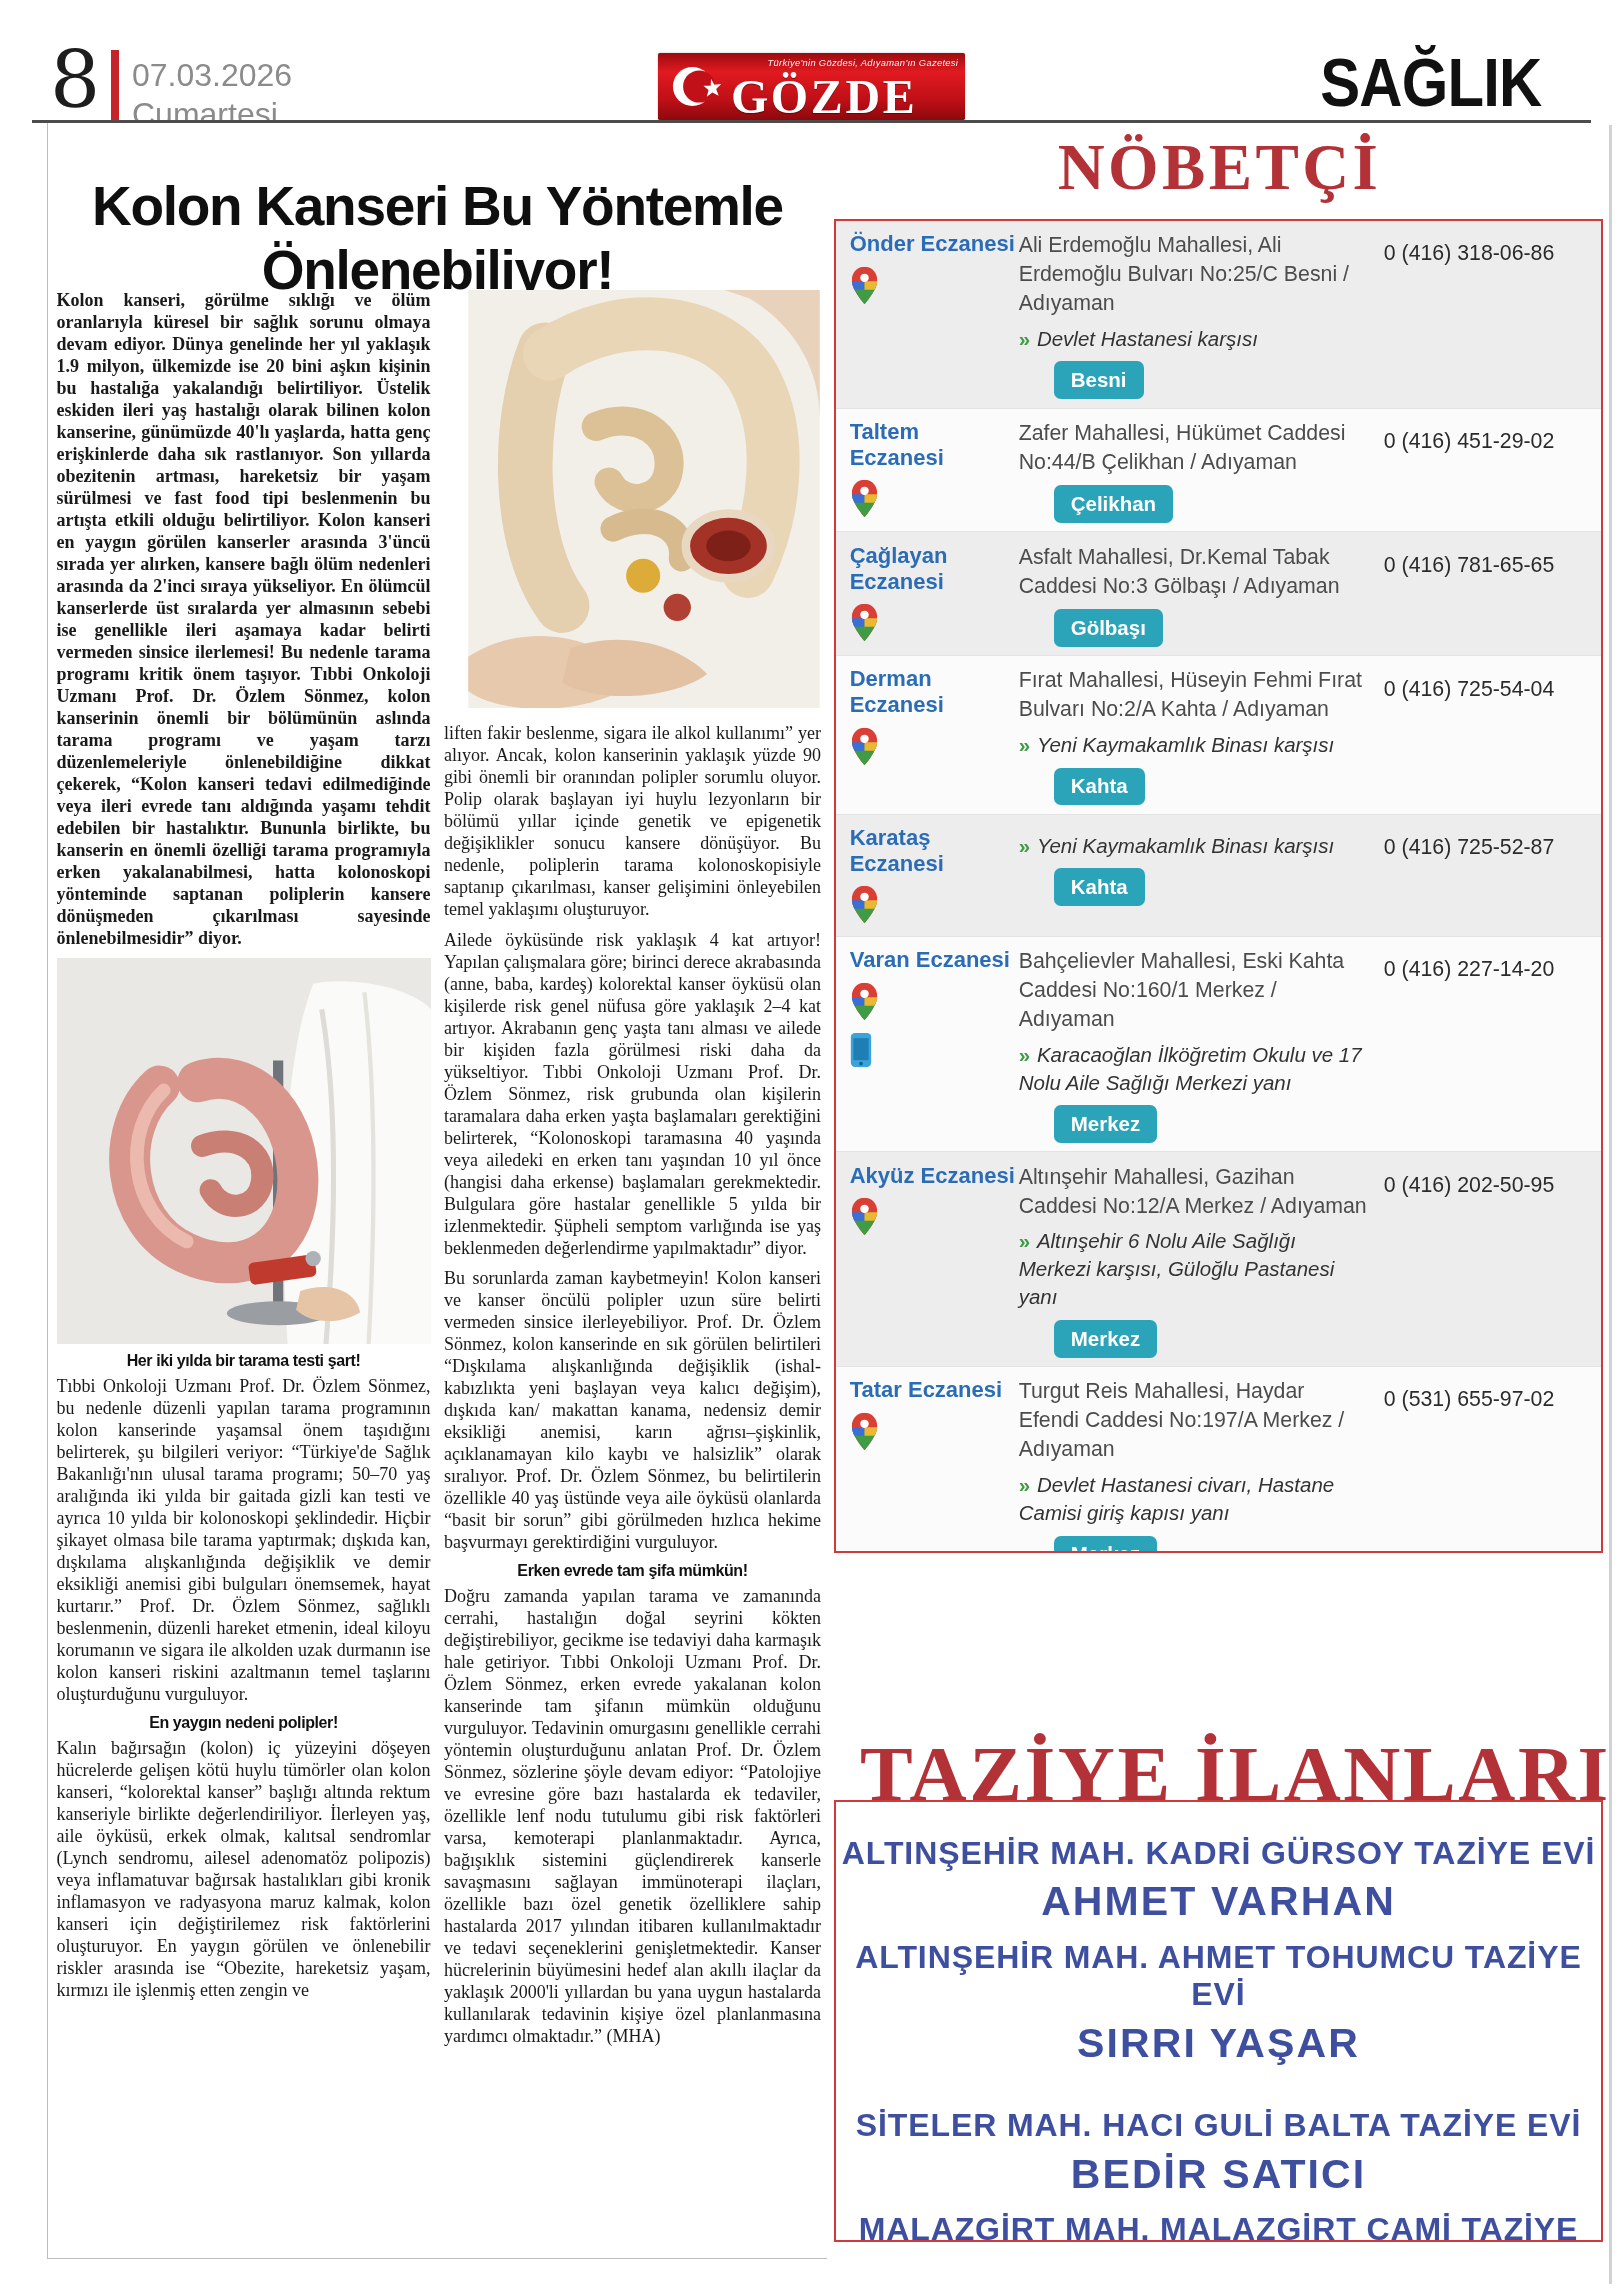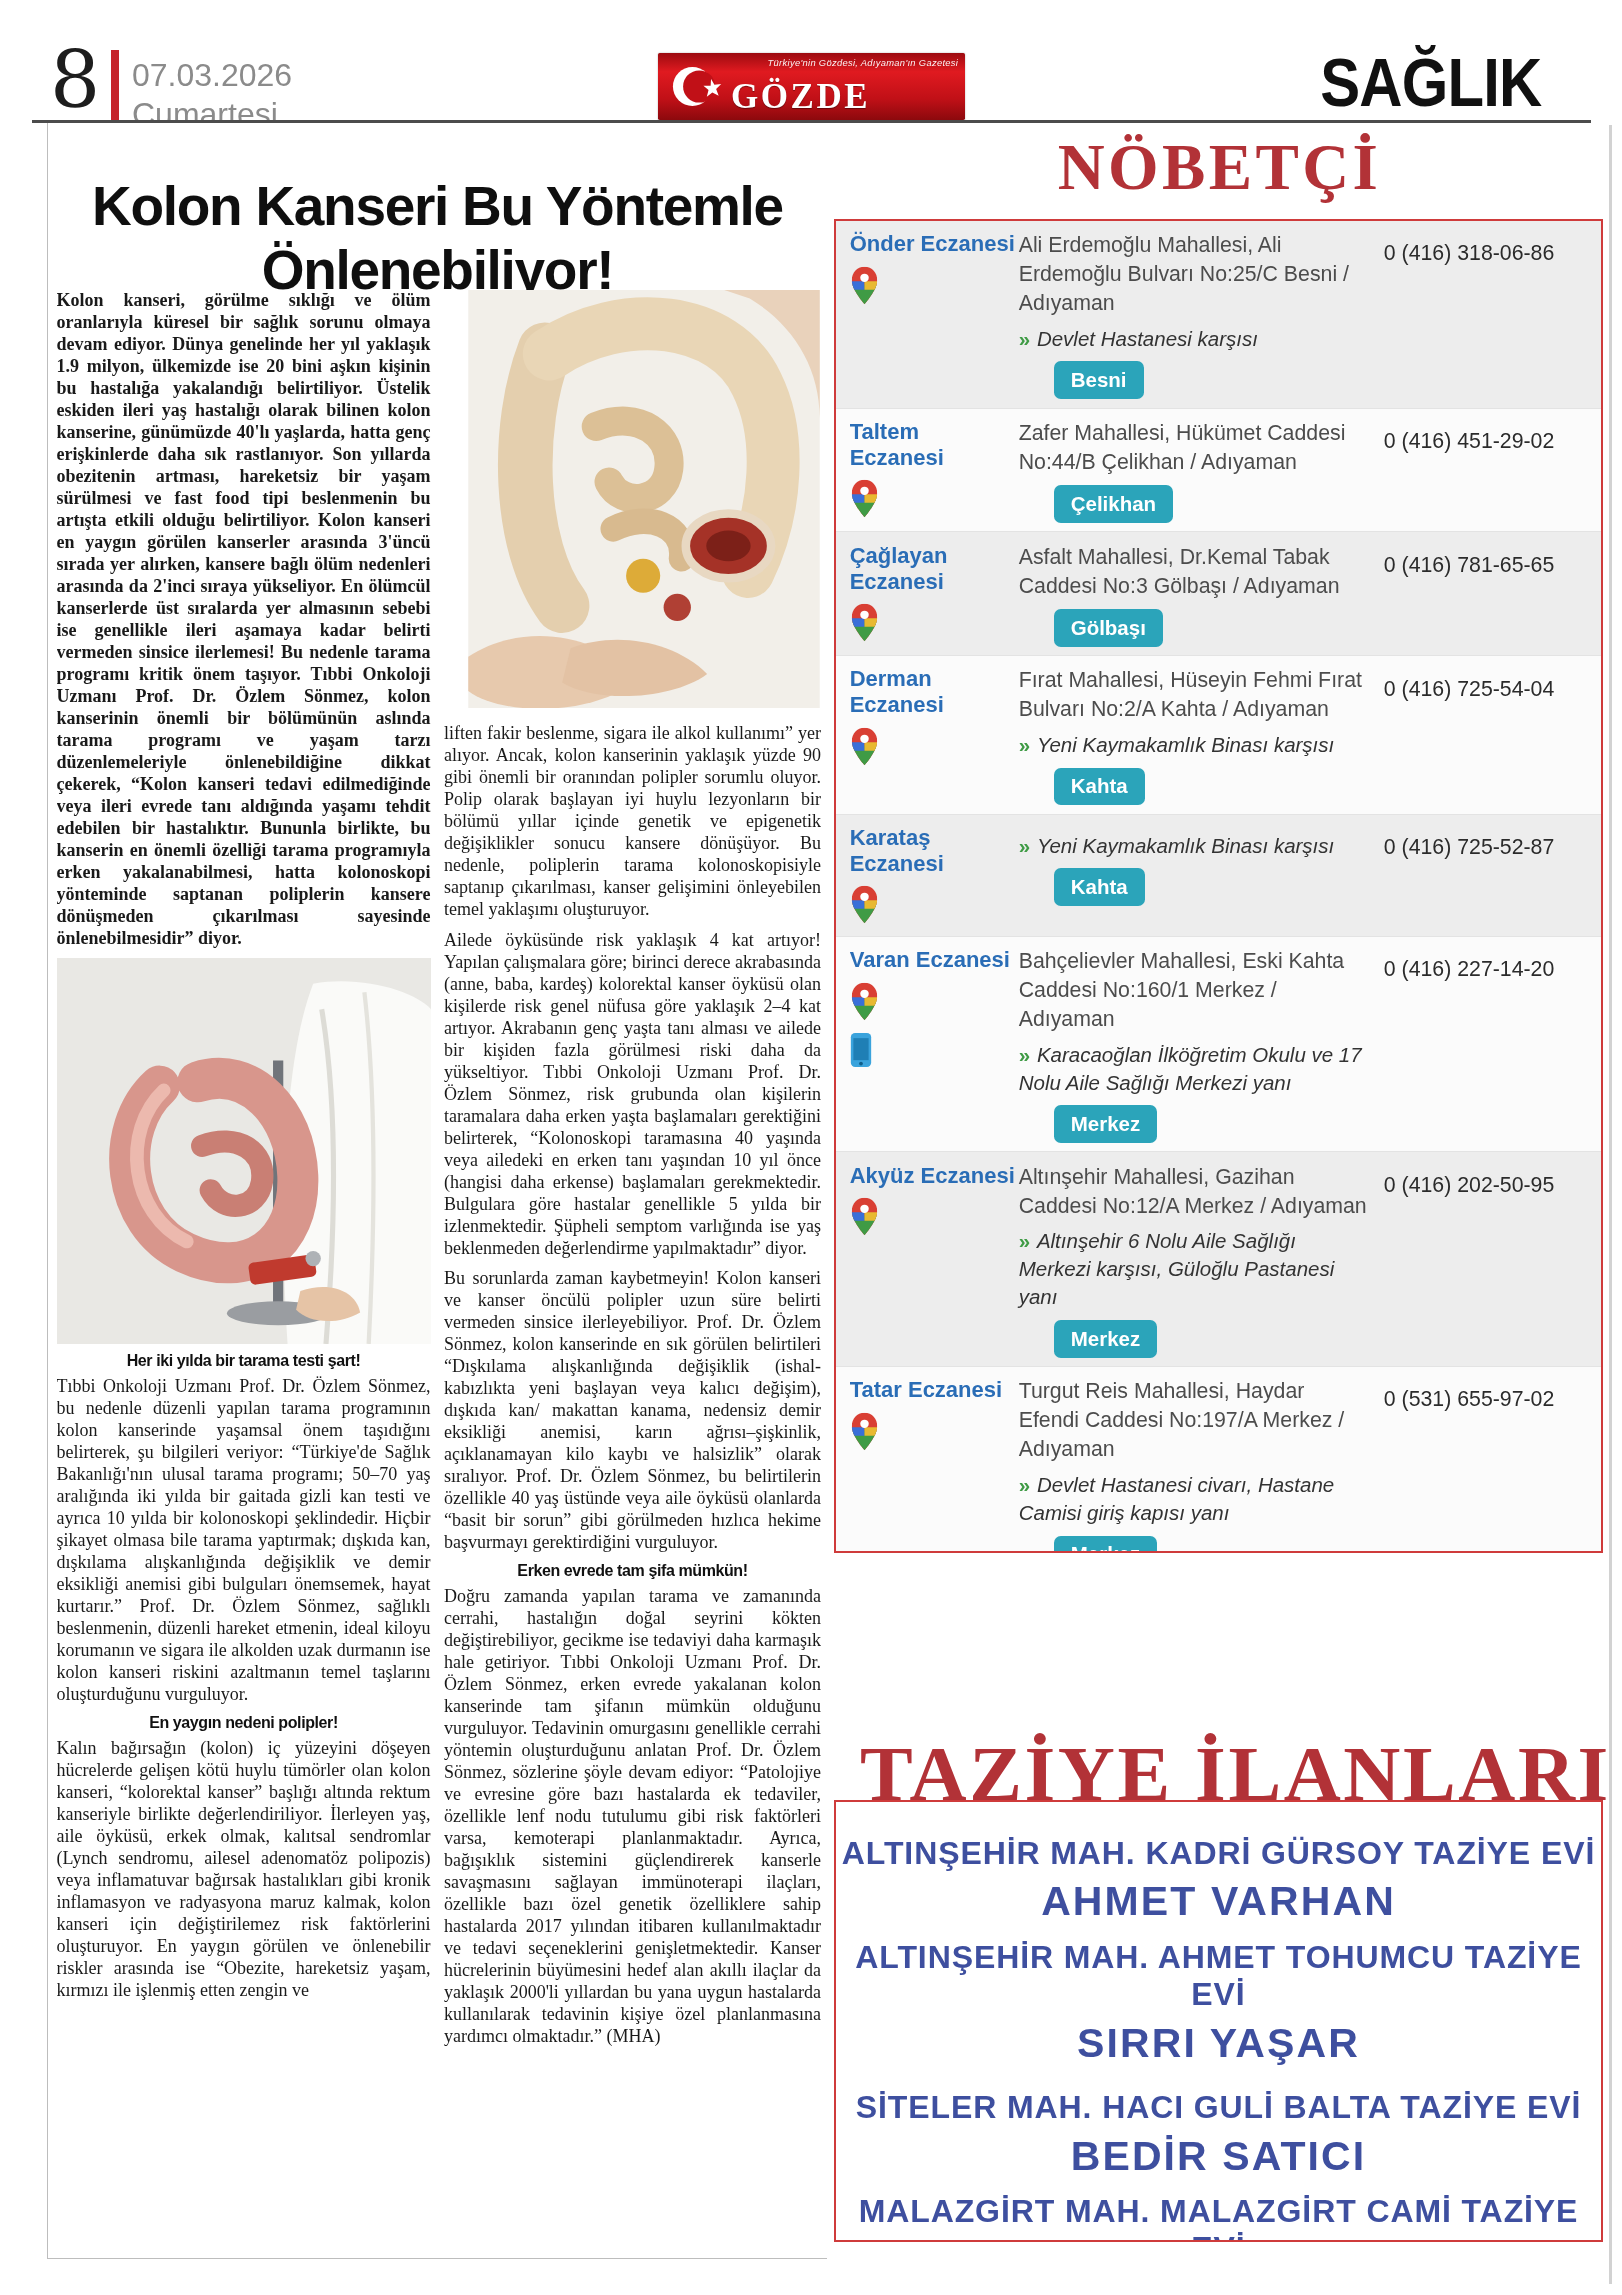--- a/index.html
+++ b/index.html
@@ -6,21 +6,21 @@
   .page{position:relative;width:1623px;height:2295px;background:#fff;overflow:hidden;
         font-family:"Liberation Sans",sans-serif;}
   
   .pagenum{position:absolute;left:50px;top:41px;font-family:"DejaVu Serif",serif;
            font-weight:normal;font-size:79px;line-height:1;color:#1d1d1d;}
   .redbar{position:absolute;left:111px;top:50px;width:7.7px;height:87px;background:#c5242a;}
   .dateblock{position:absolute;left:132px;top:56px;color:#8b8b8b;font-size:32px;line-height:1.22;}
   .logo{position:absolute;left:658px;top:53px;width:307px;height:67px;border-radius:1.7px;
         background:linear-gradient(180deg,#9c0b10 0%,#e01a20 28%,#c11017 68%,#8c090d 100%);
         display:flex;align-items:center;color:#fff;box-shadow:0 0.9px 1.7px rgba(0,0,0,.35);}
-  .logo .brand{font-family:"Liberation Serif",serif;font-weight:bold;font-size:35px;
+  .logo .brand{font-family:"Liberation Serif",serif;font-weight:bold;font-size:48px;
                letter-spacing:2.6px;margin-left:3.4px;text-shadow:0 0.9px 0.9px rgba(0,0,0,.4);margin-top:20px;}
   .logo .tagline{position:absolute;top:4.3px;right:6.8px;font-size:9.4px;font-style:italic;
                  opacity:.95;letter-spacing:0.3px;}
   .section{position:absolute;right:82px;top:43px;font-size:68px;font-weight:900;
            letter-spacing:-0.9px;color:#111;}
   .section span{display:inline-block;transform:scaleX(.88);transform-origin:100% 50%;}
   .hrule{position:absolute;left:32px;right:32px;top:120px;height:2.6px;background:#4c4c4c;}
   .page-edge{position:absolute;right:11px;top:125px;width:2.6px;height:2159px;background:#d2d2d2;}
 
   
@@ -351,21 +351,21 @@
   <div class="taz-box">
     <div class="taz-entry">
       <div class="taz-venue">ALTINŞEHİR MAH. KADRİ GÜRSOY TAZİYE EVİ</div>
       <div class="taz-name">AHMET VARHAN</div>
     </div>
     <div class="taz-entry">
       <div class="taz-venue">ALTINŞEHİR MAH. AHMET TOHUMCU TAZİYE EVİ</div>
       <div class="taz-name">SIRRI YAŞAR</div>
     </div>
     <div class="taz-entry">
-      <div class="taz-venue" style="margin-top:22px;">SİTELER MAH. HACI GULİ BALTA TAZİYE EVİ</div>
+      <div class="taz-venue" style="margin-top:40px;">SİTELER MAH. HACI GULİ BALTA TAZİYE EVİ</div>
       <div class="taz-name">BEDİR SATICI</div>
     </div>
     <div class="taz-entry">
       <div class="taz-venue">MALAZGİRT MAH. MALAZGİRT CAMİ TAZİYE EVİ</div>
 
     </div>
   </div>
 
 </div>
 

